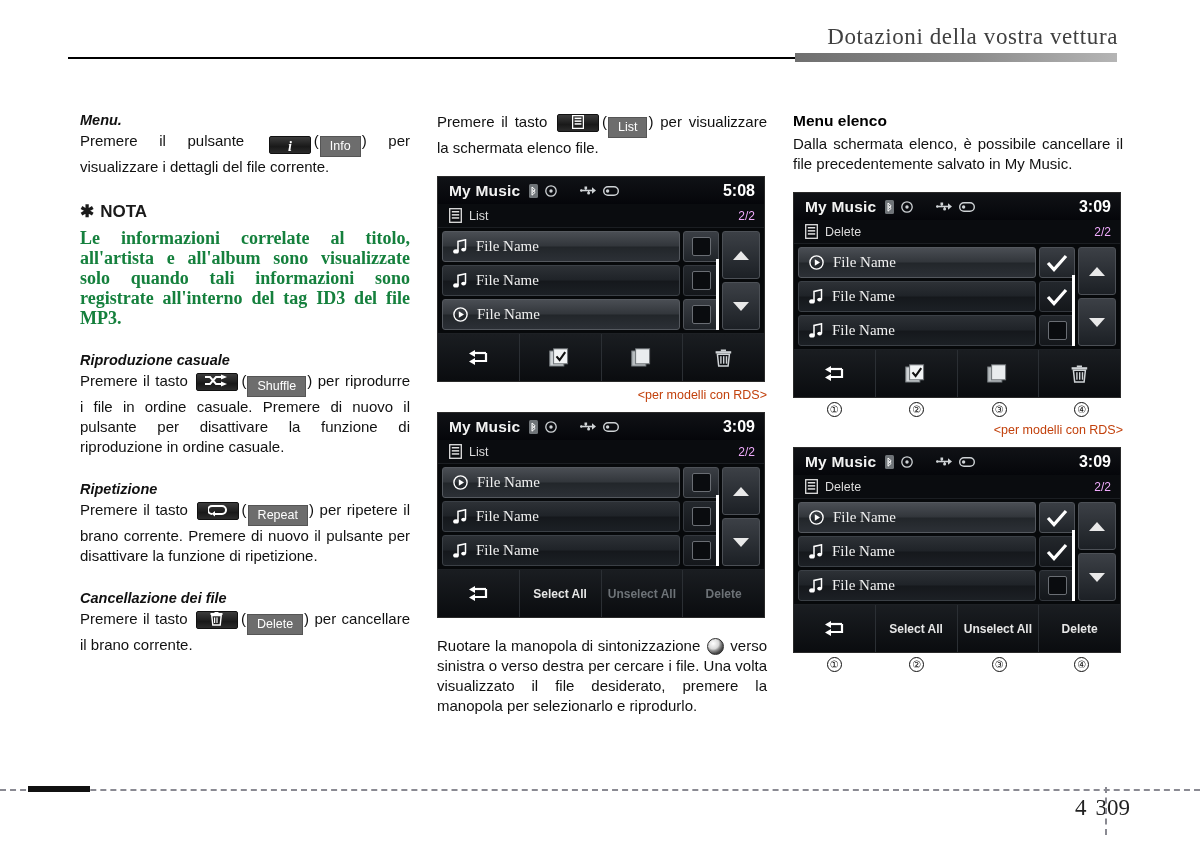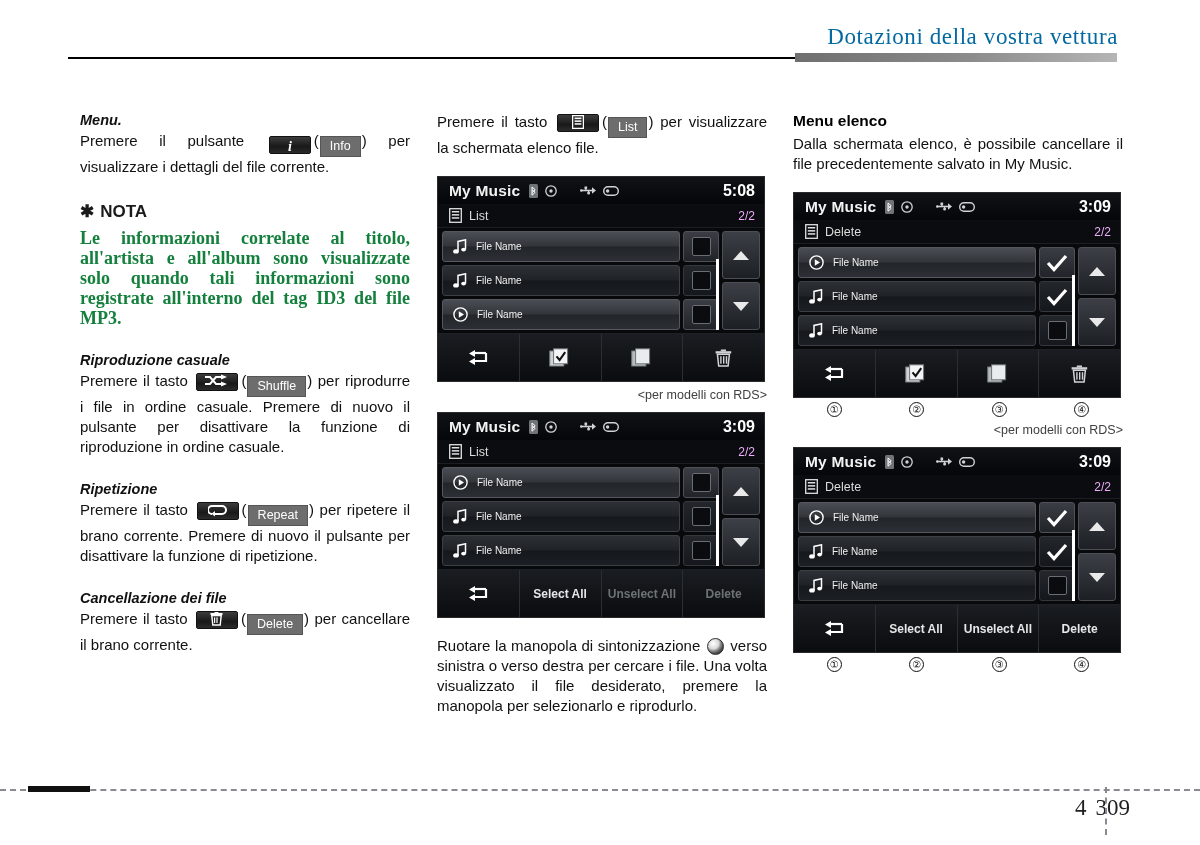--- a/index.html
+++ b/index.html
@@ -16,21 +16,21 @@
   
   .page-header {
     position: absolute;
     top: 24px; right: 82px;
     text-align: right;
   }
   .page-header .title {
     font-family: "Liberation Serif", serif;
     font-size: 23px;
     letter-spacing: 0.6px;
-    color: #0369a1;
+    color: #404040;
     white-space: nowrap;
   }
   .header-rule {
     position: absolute;
     top: 53px;
     left: 795px;
     width: 322px;
     height: 9px;
     background: linear-gradient(to right, #6f6f6f 0%, #8c8c8c 55%, #b5b5b5 100%);
   }
@@ -194,21 +194,21 @@
     padding-left: 10px;
     gap: 9px;
     background: linear-gradient(to bottom,#4a4e54 0%,#32363b 48%,#22262a 52%,#2c3036 100%);
     border: 1px solid #55595f;
     border-radius: 3px;
   }
   .row.dim .main {
     background: linear-gradient(to bottom,#2d3136 0%,#1f2328 48%,#15181c 52%,#1c2025 100%);
     border-color: #3b4046;
   }
-  .row .main .txt { font-size: 10px; color: #f0f0f0; }
+  .row .main .txt { font-size: 15px; color: #f0f0f0; font-family: Liberation Serif, serif; }
   .row .chk {
     width: 36px; height: 100%;
     background: linear-gradient(to bottom,#3a3e44,#202429);
     border: 1px solid #4e5258;
     border-radius: 3px;
     display:flex; align-items:center; justify-content:center;
   }
   .row.dim .chk { background: linear-gradient(to bottom,#23272c,#14171b); border-color:#34383e; }
   .chkbox {
     width: 19px; height: 19px;
@@ -242,21 +242,21 @@
     border-right: 1px solid #2b2f34;
     font-size: 12px;
     color: #e6e6e6;
     font-weight: bold;
   }
   .scr-footer .fbtn:last-child { border-right: none; }
   .scr-footer .fbtn.disabled { color: #6d7277; }
 
   .caption {
     font-size: 12.5px;
-    color: #404040;
+    color: #c2410c;
     text-align: right;
     margin-top: 6px;
   }
 
   .callouts {
     display: flex;
     margin-top: 4px;
   }
   .callouts .co {
     flex: 1;

